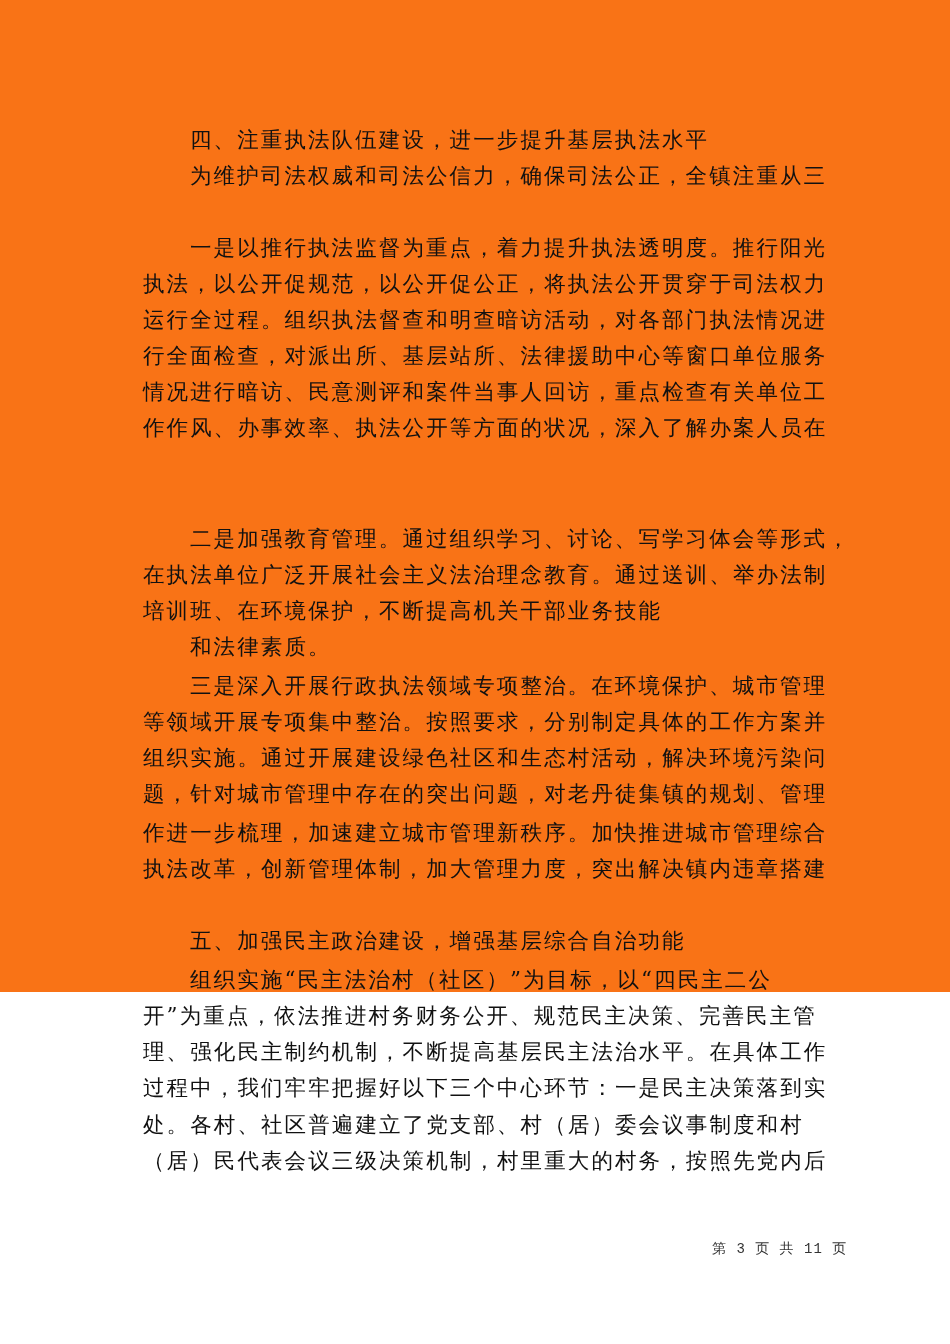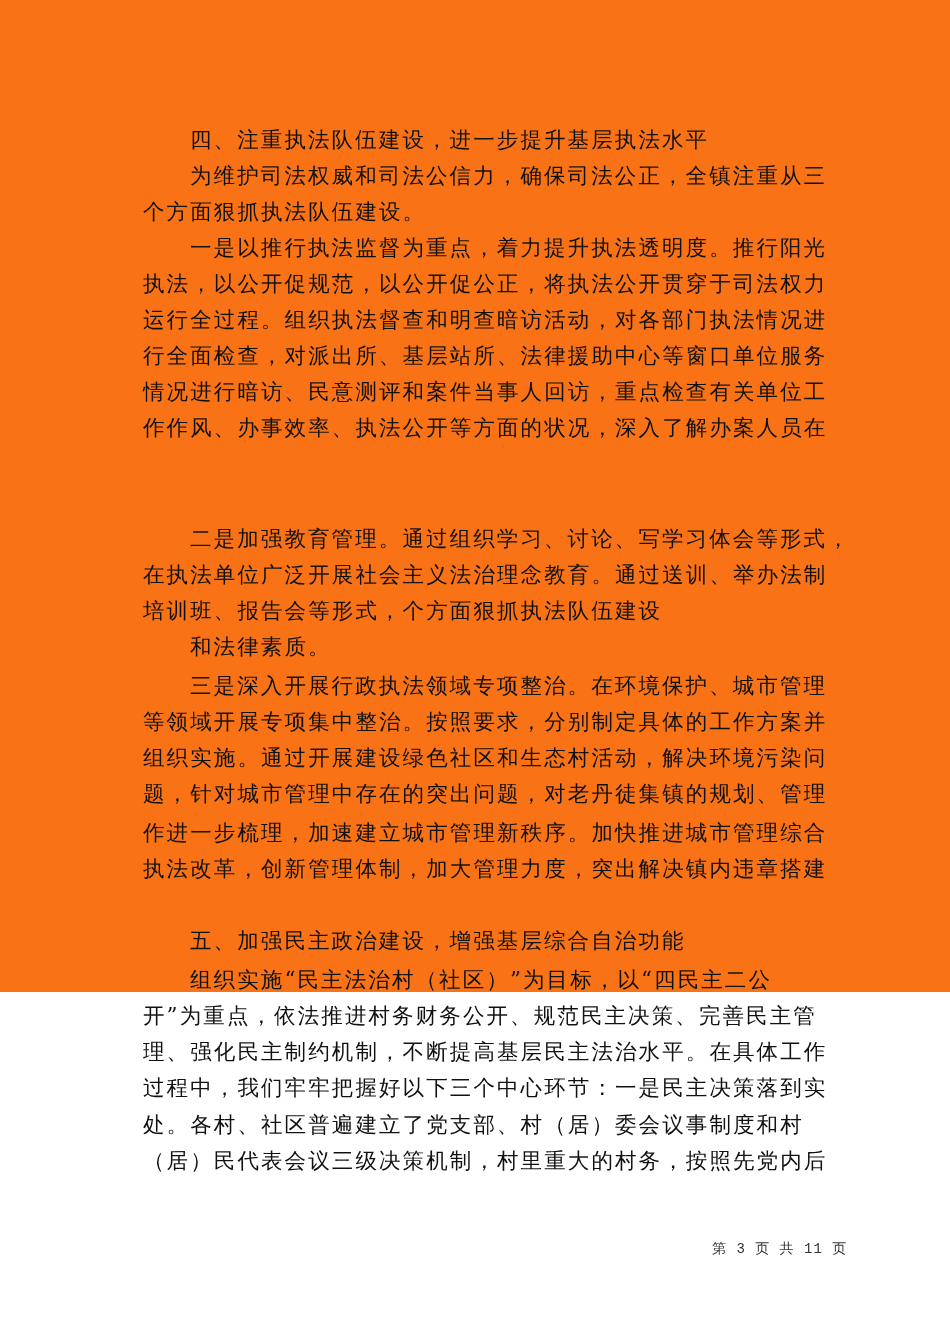--- a/index.html
+++ b/index.html
@@ -11,30 +11,29 @@
   .indent { left: 190px; }
   .footer { position: absolute; left: 712px; top: 1240px; font-size: 14px; color: #333;
             font-family: Liberation Mono, monospace; letter-spacing: 1px; white-space: nowrap; }
 </style>
 </head>
 <body>
 
 <div class="page">
   <div class="line indent" style="top:127px">四、注重执法队伍建设，进一步提升基层执法水平</div>
   <div class="line indent" style="top:163px">为维护司法权威和司法公信力，确保司法公正，全镇注重从三</div>
-  <div class="line" style="top:199px">个方面狠抓执法队伍建设。</div>
   <div class="line indent" style="top:235px">一是以推行执法监督为重点，着力提升执法透明度。推行阳光</div>
   <div class="line" style="top:271px">执法，以公开促规范，以公开促公正，将执法公开贯穿于司法权力</div>
   <div class="line" style="top:307px">运行全过程。组织执法督查和明查暗访活动，对各部门执法情况进</div>
   <div class="line" style="top:343px">行全面检查，对派出所、基层站所、法律援助中心等窗口单位服务</div>
   <div class="line" style="top:379px">情况进行暗访、民意测评和案件当事人回访，重点检查有关单位工</div>
   <div class="line" style="top:415px">作作风、办事效率、执法公开等方面的状况，深入了解办案人员在</div>
   <div class="line indent" style="top:526px">二是加强教育管理。通过组织学习、讨论、写学习体会等形式，</div>
   <div class="line" style="top:562px">在执法单位广泛开展社会主义法治理念教育。通过送训、举办法制</div>
-  <div class="line" style="top:598px">培训班、报告会等形式，个方面狠抓执法队伍建设</div>
+  <div class="line" style="top:598px">培训班、在环境保护，不断提高机关干部业务技能</div>
   <div class="line indent" style="top:634px">和法律素质。</div>
   <div class="line indent" style="top:673px">三是深入开展行政执法领域专项整治。在环境保护、城市管理</div>
   <div class="line" style="top:709px">等领域开展专项集中整治。按照要求，分别制定具体的工作方案并</div>
   <div class="line" style="top:745px">组织实施。通过开展建设绿色社区和生态村活动，解决环境污染问</div>
   <div class="line" style="top:781px">题，针对城市管理中存在的突出问题，对老丹徒集镇的规划、管理</div>
   <div class="line" style="top:820px">作进一步梳理，加速建立城市管理新秩序。加快推进城市管理综合</div>
   <div class="line" style="top:856px">执法改革，创新管理体制，加大管理力度，突出解决镇内违章搭建</div>
   <div class="line indent" style="top:928px">五、加强民主政治建设，增强基层综合自治功能</div>
   <div class="line indent" style="top:967px">组织实施“民主法治村（社区）”为目标，以“四民主二公</div>
   <div class="line" style="top:1003px">开”为重点，依法推进村务财务公开、规范民主决策、完善民主管</div>

